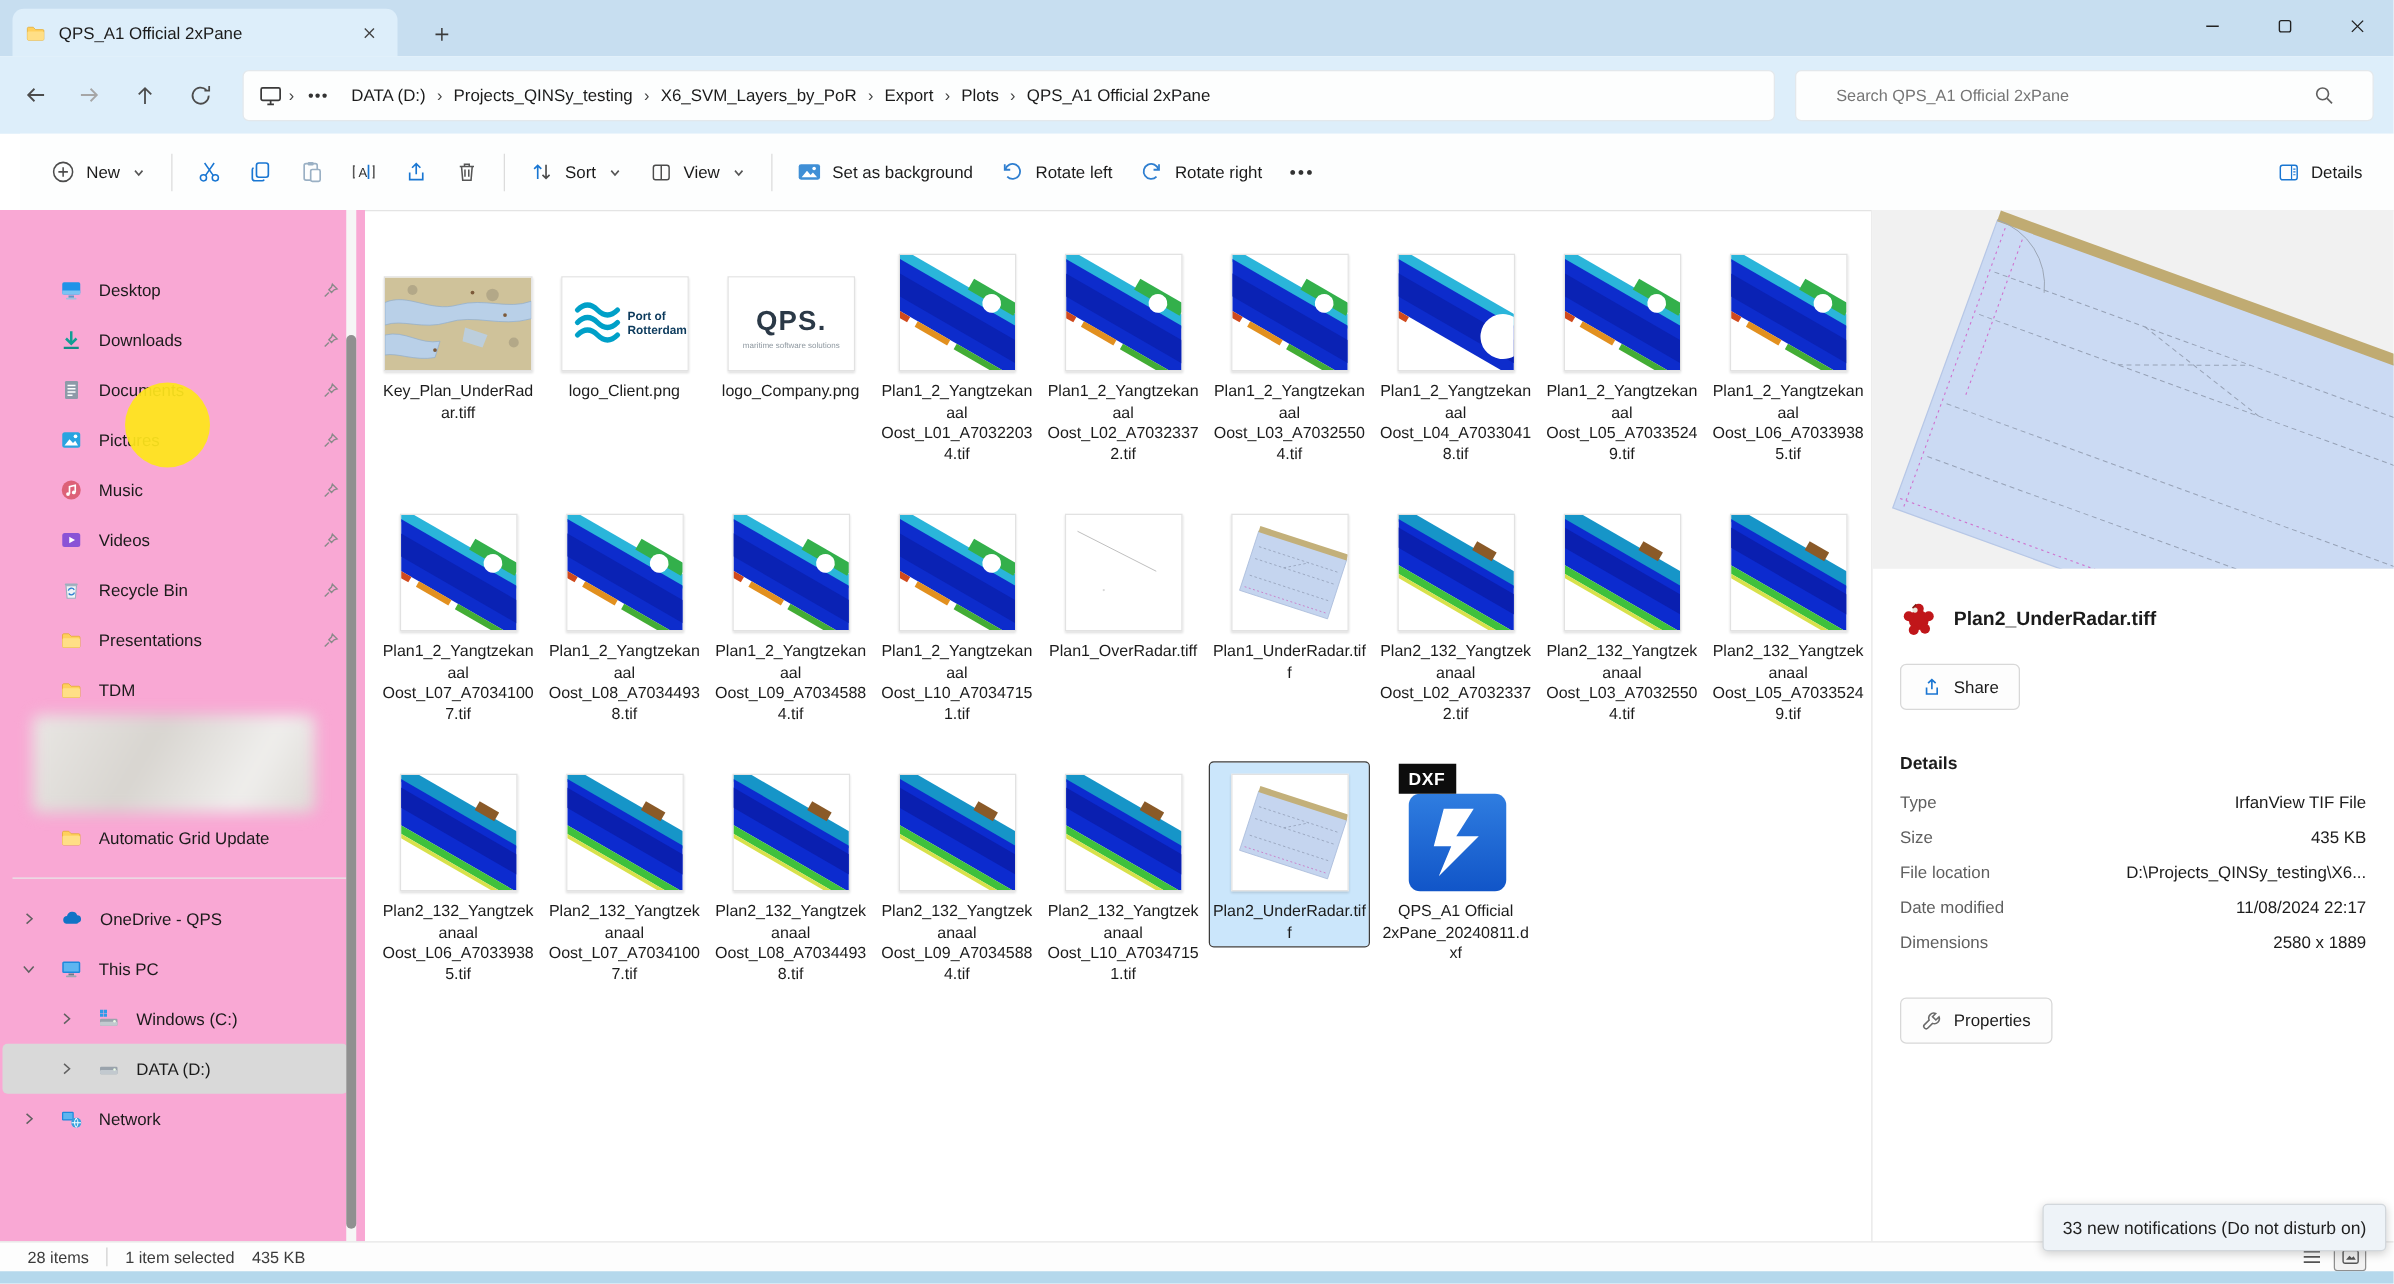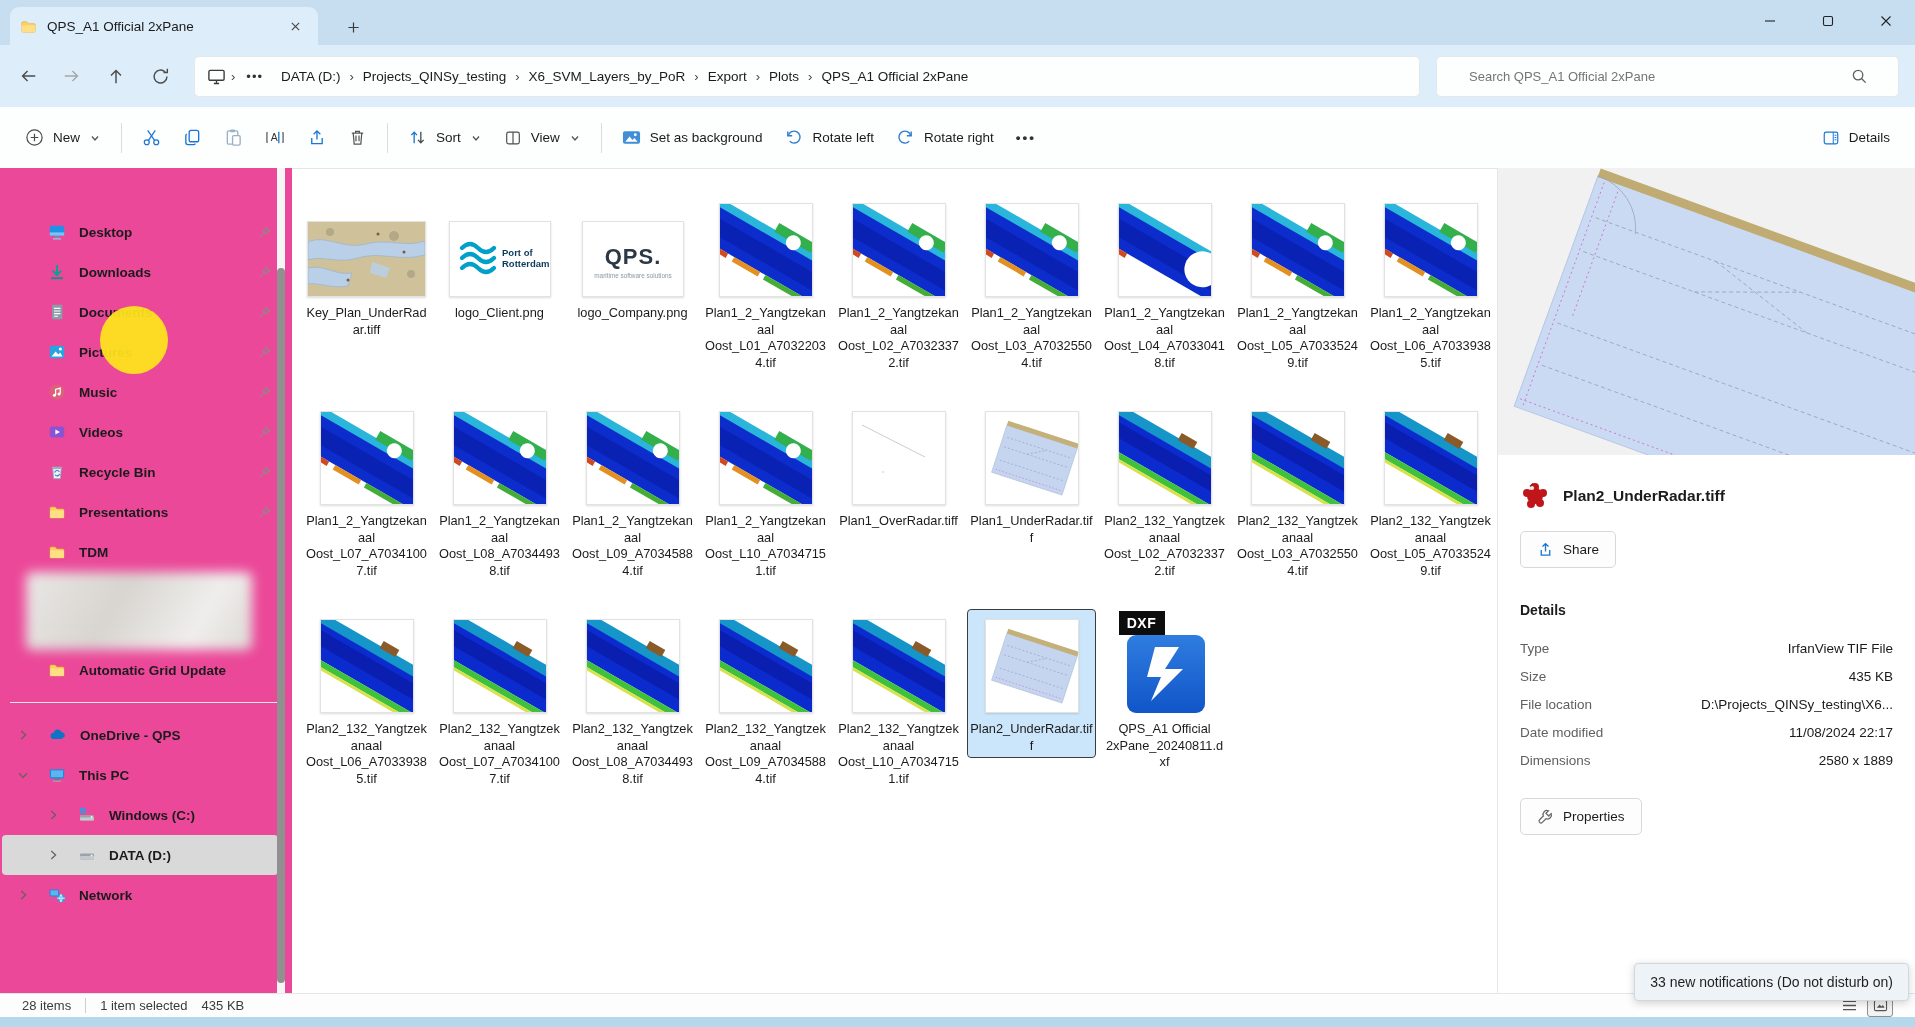--- a/index.html
+++ b/index.html
@@ -21,27 +21,27 @@
   .nav-group{display:flex;align-items:center;margin-left:6px;}
   .address-box{margin-left:12px;height:39px;width:1200px;background:#fdfefe;border:1px solid #e3e8ec;border-radius:5px;
        display:flex;align-items:center;padding:0 12px;gap:4px;}
   .crumb{font-size:13.5px;padding:4px 8px;border-radius:4px;white-space:nowrap;}
   .crumb-sep{color:#444;font-size:13px;padding:0 1px;}
   .crumb-ellipsis{font-size:13px;color:#333;padding:0 6px;letter-spacing:1px;}
   .search-box{margin-left:16px;height:39px;flex:1;margin-right:16px;background:#fdfefe;border:1px solid #e3e8ec;border-radius:5px;
        display:flex;align-items:center;padding:0 30px;}
   .search-box input{border:none;outline:none;flex:1;font-size:13px;color:#5d5d5d;background:transparent;font-family:"Liberation Sans",sans-serif;}
   
-  .toolbar{position:absolute;left:0;top:107px;right:0;height:61px;background:#fdfefe;border-bottom:1px solid #e4e4e4;
+  .toolbar{position:absolute;left:16px;top:107px;right:0;height:61px;background:#fdfefe;border-bottom:1px solid #e4e4e4;
        display:flex;align-items:center;padding:0 14px;}
   .tbtn{display:flex;align-items:center;gap:9px;padding:9px 11px;border-radius:5px;font-size:13.5px;color:#1b1b1b;white-space:nowrap;}
   .tsep{width:1px;height:30px;background:#dcdcdc;margin:0 9px;}
   .toolbar-right{margin-left:auto;display:flex;align-items:center;}
   
-  .sidebar{position:absolute;left:0;top:168px;width:292px;bottom:33px;background:#ec4899;overflow:hidden;padding-top:44px;box-sizing:border-box;font-weight:bold;}
+  .sidebar{position:absolute;left:0;top:168px;width:292px;bottom:33px;background:#f9a8d4;overflow:hidden;padding-top:44px;box-sizing:border-box;}
   .side-item{height:40px;display:flex;align-items:center;gap:13px;padding-left:46px;font-size:13.5px;position:relative;margin:0 14px 0 2px;border-radius:4px;}
   .side-item .chev{position:absolute;left:14px;width:16px;display:flex;}
   .side-item.indent1{padding-left:76px;}
   .side-item.indent1 .chev{left:44px;}
   .side-item.selected{background:#d9d9d9;}
   .side-label{flex:1;white-space:nowrap;overflow:hidden;}
   .pin{margin-right:6px;display:flex;}
   .side-blur{height:78px;margin:0 40px 0 26px;border-radius:6px;
        background:linear-gradient(120deg,#e9e7e4 0%,#d8d5d0 40%,#efeeec 75%,#dcd9d4 100%);filter:blur(6px);}
   .side-divider{height:1px;background:#e8e8e8;margin:12px 10px;}
@@ -63,21 +63,21 @@
   
   .details{position:absolute;left:1497px;top:168px;right:0;bottom:33px;background:#fff;border-left:1px solid #e6e6e6;}
   .preview{height:287px;background:#f1f1f1;overflow:hidden;position:relative;}
   .dheader{display:flex;align-items:center;gap:13px;padding:26px 22px 0 22px;}
   .dname{font-size:15.5px;font-weight:bold;color:#1b1b1b;}
   .btn{display:inline-flex;align-items:center;gap:9px;border:1px solid #d8d8d8;border-radius:5px;
        padding:9px 16px;font-size:13.5px;background:#fdfdfd;color:#1b1b1b;}
   .share-wrap{padding:20px 22px 0 22px;}
   .dsection{padding:34px 22px 0 22px;}
   .dtitle{font-size:14px;font-weight:bold;margin-bottom:16px;}
-  .drow{display:flex;justify-content:space-between;height:28px;align-items:center;font-size:13.5px;gap:21px;}
+  .drow{display:flex;justify-content:space-between;height:28px;align-items:flex-start;font-size:13.5px;gap:21px;}
   .drow .dlabel{color:#5f5f5f;}
   .drow .dvalue{color:#1b1b1b;text-align:right;}
   .prop-wrap{padding:24px 22px 0 22px;}
   
   .statusbar{position:absolute;left:0;right:0;bottom:10px;height:23px;background:#fdfdfd;border-top:1px solid #e6e6e6;
        display:flex;align-items:center;padding:0 22px;font-size:13px;color:#3b3b3b;gap:14px;}
   .st-sep{width:1px;height:15px;background:#cfcfcf;}
   .status-right{margin-left:auto;display:flex;align-items:center;gap:6px;}
   .view-toggle{width:24px;height:20px;display:flex;align-items:center;justify-content:center;border-radius:3px;}
   .view-toggle.active{border:1px solid #8f8f8f;background:#f2f2f2;}

